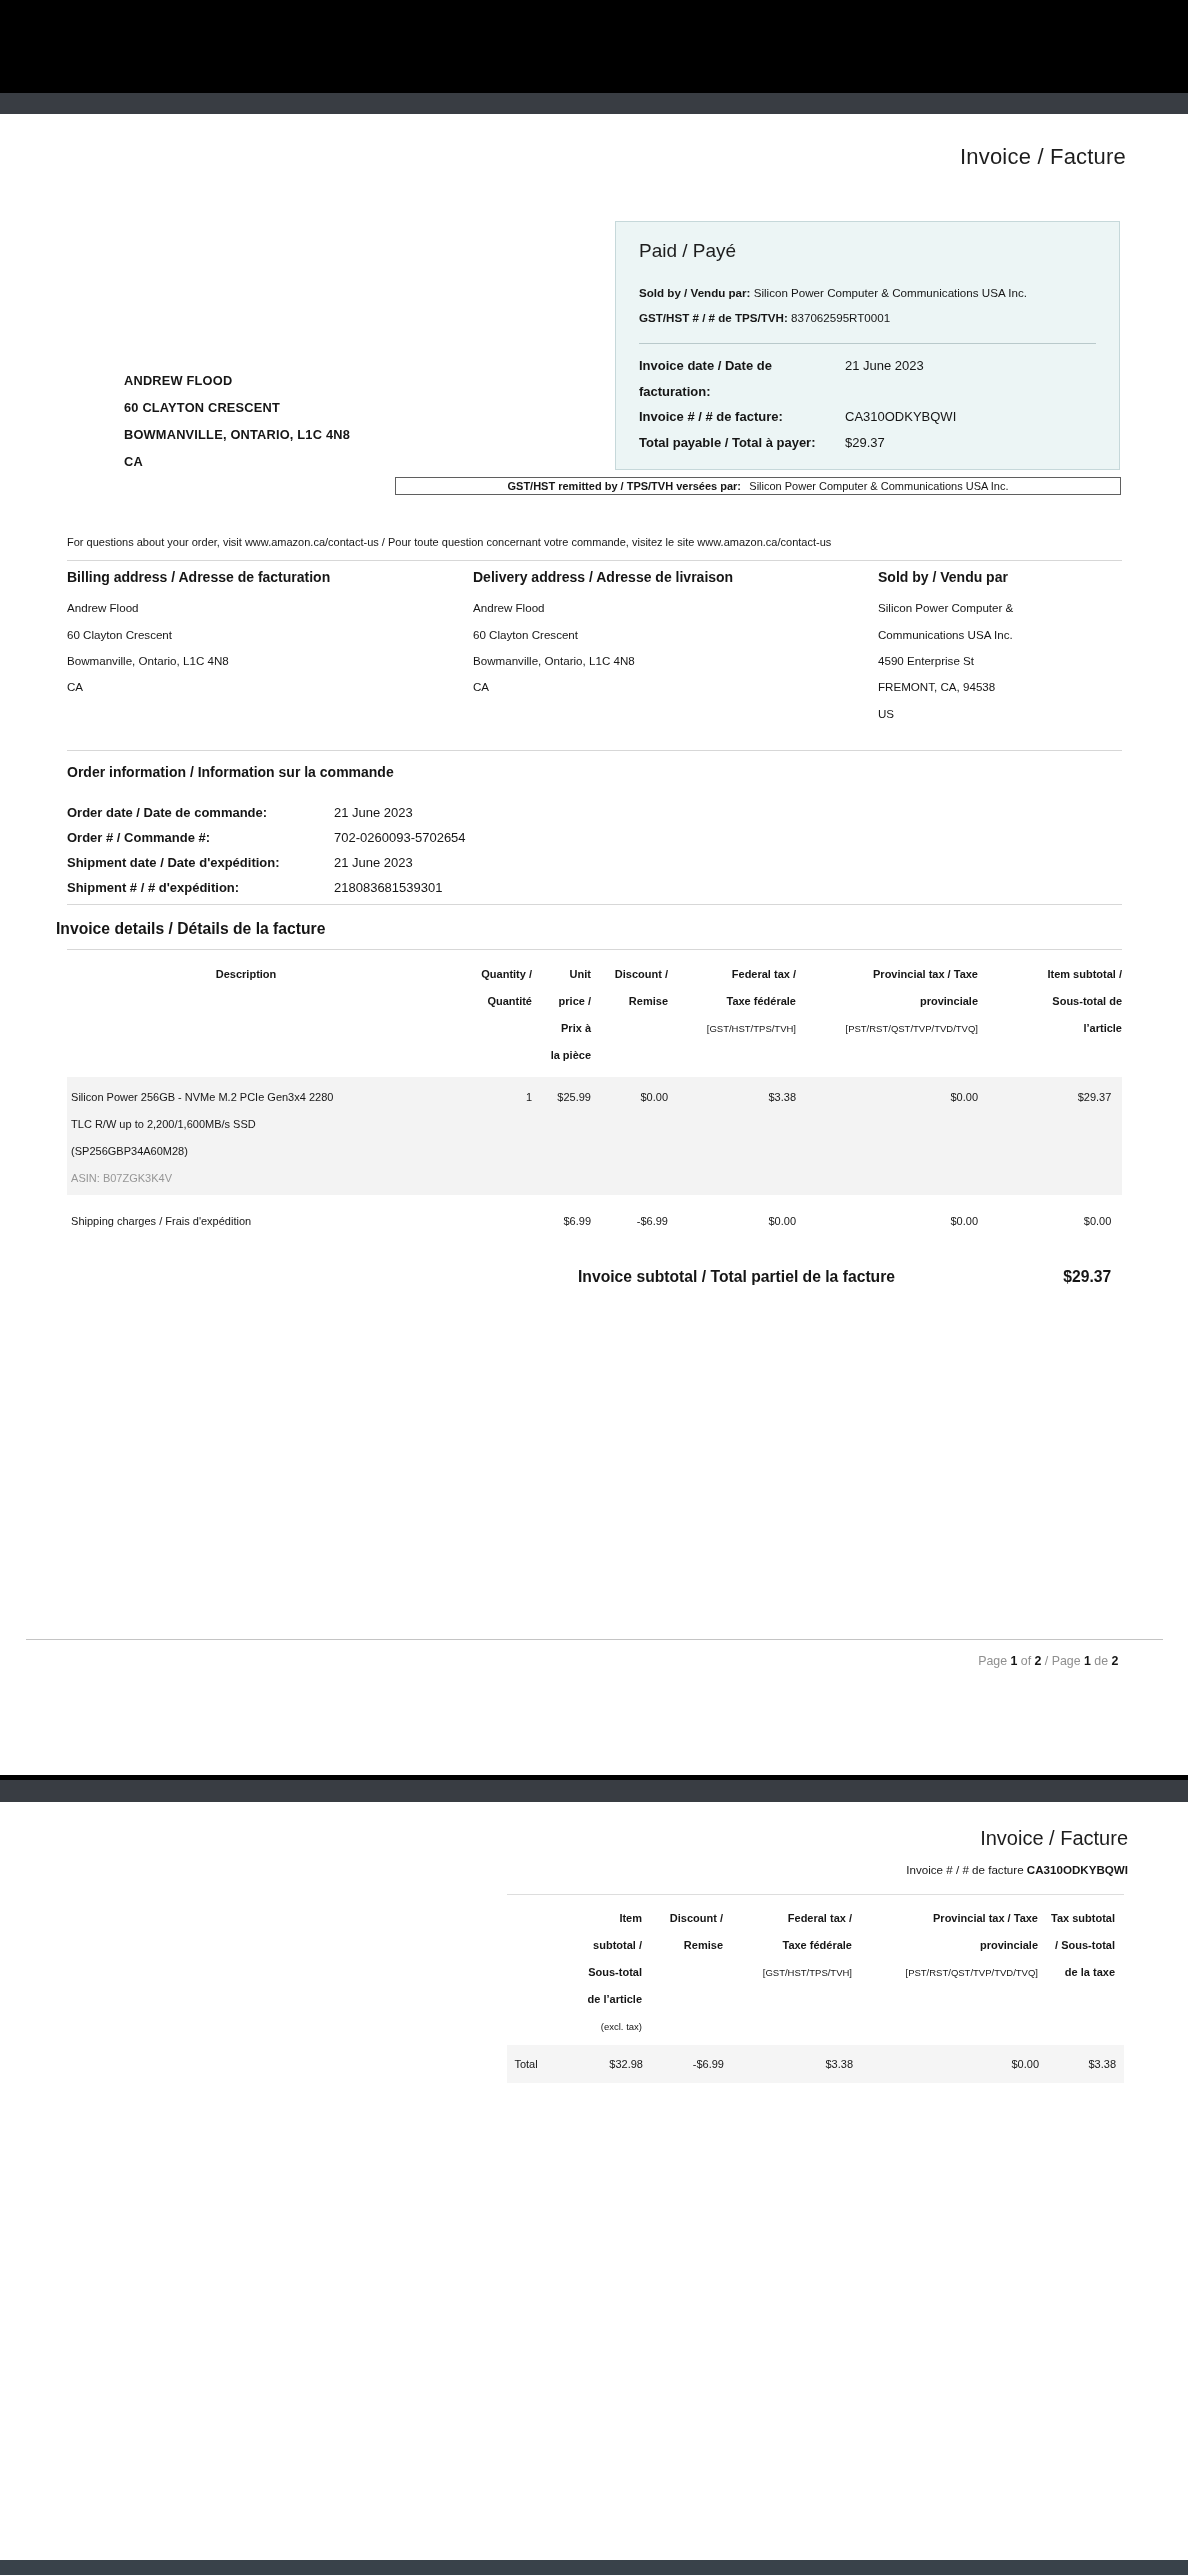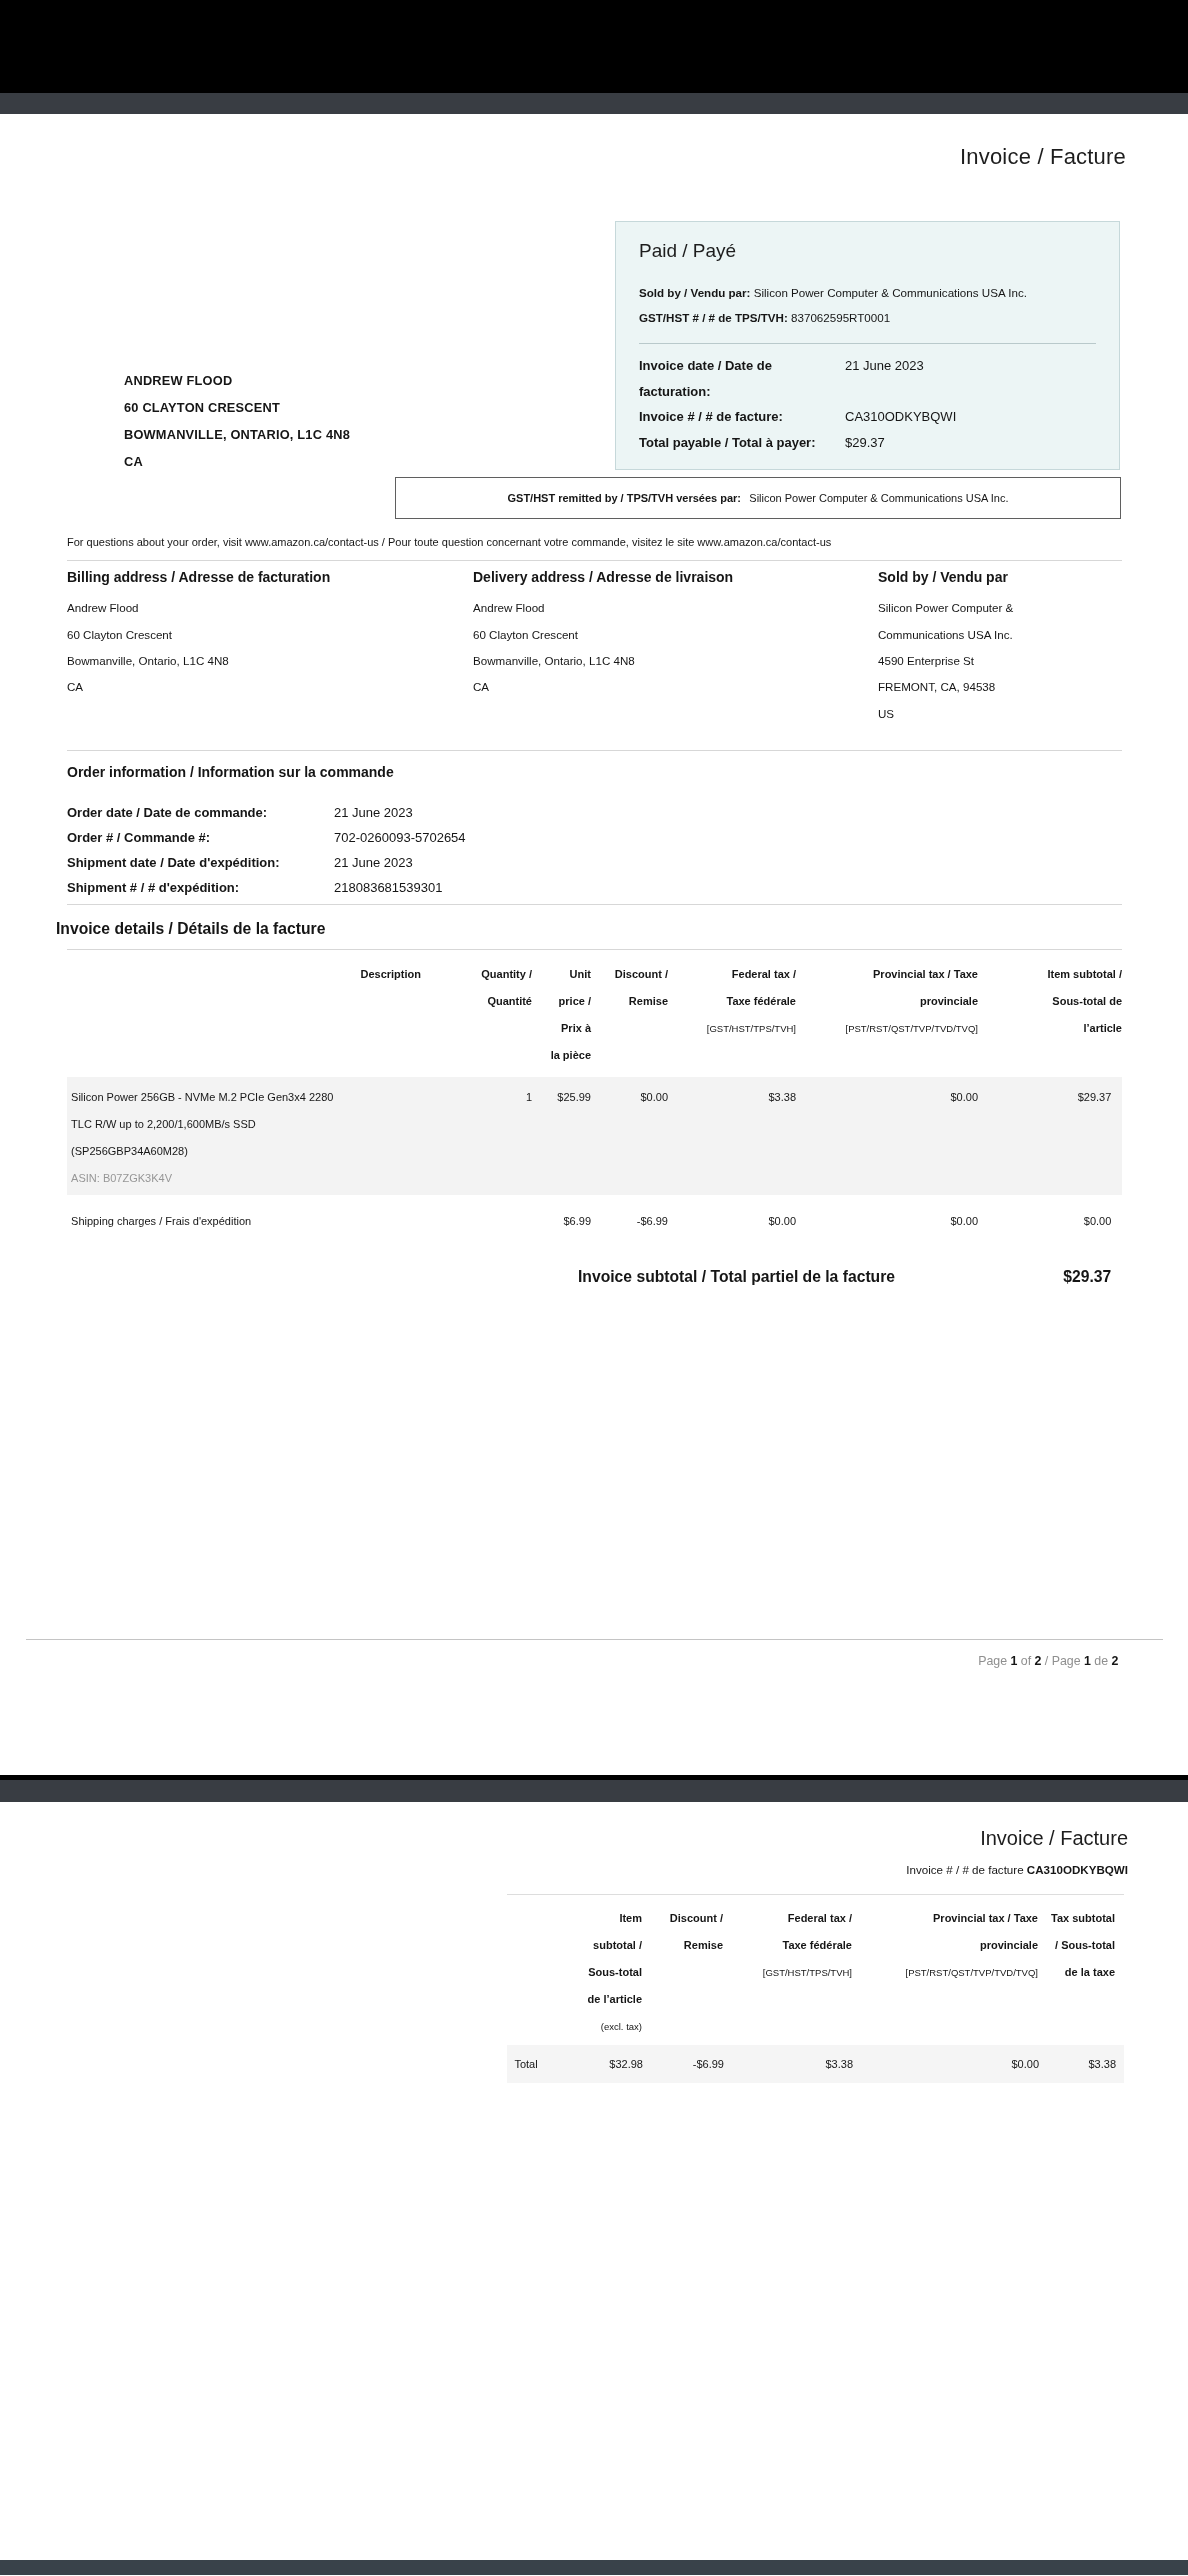--- a/index.html
+++ b/index.html
@@ -14,38 +14,38 @@
   
   .page1{position:relative;height:1661px;overflow:hidden;background:#fff}
   .hero{position:relative;height:421px}
   .title{position:absolute;top:30px;right:63px;margin:0;font-size:22px;font-weight:400;letter-spacing:0.2px;color:#1d1d1d}
   .paid-box{position:absolute;top:107px;left:615px;width:505px;box-sizing:border-box;background:#ecf5f5;border:1.7px solid #c6d8da;padding:18px 23px 13.2px}
   .paid-heading{font-size:19px;font-weight:400;margin:0 0 18px;color:#1d1d1d}
   .pb-line{margin:0;font-size:11.6px;line-height:25.6px;max-width:419px}
   .pb-divider{border:none;border-top:0.8px solid #b9c9cb;margin:12.4px 0 9px}
   .pb-grid{display:grid;grid-template-columns:206px 1fr;font-size:13px;line-height:25.6px}
   .recipient{position:absolute;left:124px;top:253px;font-weight:bold;font-size:12.8px;line-height:27px;letter-spacing:0.2px}
-  .remitted-box{position:absolute;left:395px;top:363px;width:726px;height:42px;box-sizing:border-box;border:1.7px solid #5f5f5f;background:#fff;display:flex;align-items:center;justify-content:center;gap:8.3px;font-size:11px;white-space:nowrap}
+  .remitted-box{position:absolute;left:395px;top:363px;width:726px;height:18px;box-sizing:border-box;border:1.7px solid #5f5f5f;background:#fff;display:flex;align-items:center;justify-content:center;gap:8.3px;font-size:11px;white-space:nowrap}
   .questions{margin:0 67px;font-size:11px;line-height:14px}
   .rule{border:none;border-top:0.8px solid #d7d7d7;margin:11.6px 67px 0}
   .r2{margin-top:23px}
   .r3{margin-top:3.3px}
   .r4{margin-top:11.6px}
   .addr-cols{display:flex;margin:8px 67px 0}
   .addr-col h3{margin:0 0 10px;font-size:14px}
   .addr-col .ln{font-size:11.6px;line-height:26.4px}
   .ac1{width:406px}.ac2{width:405px}.ac3{width:244px}
   .order-heading{margin:13.2px 67px 0;font-size:14px}
   .order-grid{display:grid;grid-template-columns:267px 1fr;margin:20px 67px 0;font-size:13px;line-height:25px}
   .details-heading{margin:15px 67px 0 56px;font-size:15.7px}
 
   .grid7{display:grid;grid-template-columns:354px 111px 59px 77px 128px 182px 144px;margin:0 67px}
   .tbl-header{padding:10.7px 0 8.3px;font-size:11px;font-weight:bold;line-height:27px}
   .tbl-header .hc{text-align:right}
-  .tbl-header .hc-desc{text-align:right;padding-left:4.1px}
+  .tbl-header .hc-desc{text-align:center;padding-left:4.1px}
   .hm{display:inline-block;text-align:right}
   .hm-qty{max-width:56px}.hm-unit{max-width:41px}.hm-disc{max-width:54px}
   .hm-fed{max-width:83px}.hm-prov{max-width:140px}.hm-item{max-width:92px}
   .hs{font-size:9.5px;font-weight:normal;line-height:27px}
   .tbl-row{font-size:11px;line-height:27px;padding:6.6px 0 3.3px}
   .tbl-row .c{text-align:right}
   .tbl-row .c-desc{text-align:left;padding-left:4.1px}
   .tbl-row .c-last{padding-right:10.7px}
   .desc-line{max-width:330px}
   .shade{background:#f3f3f3}

